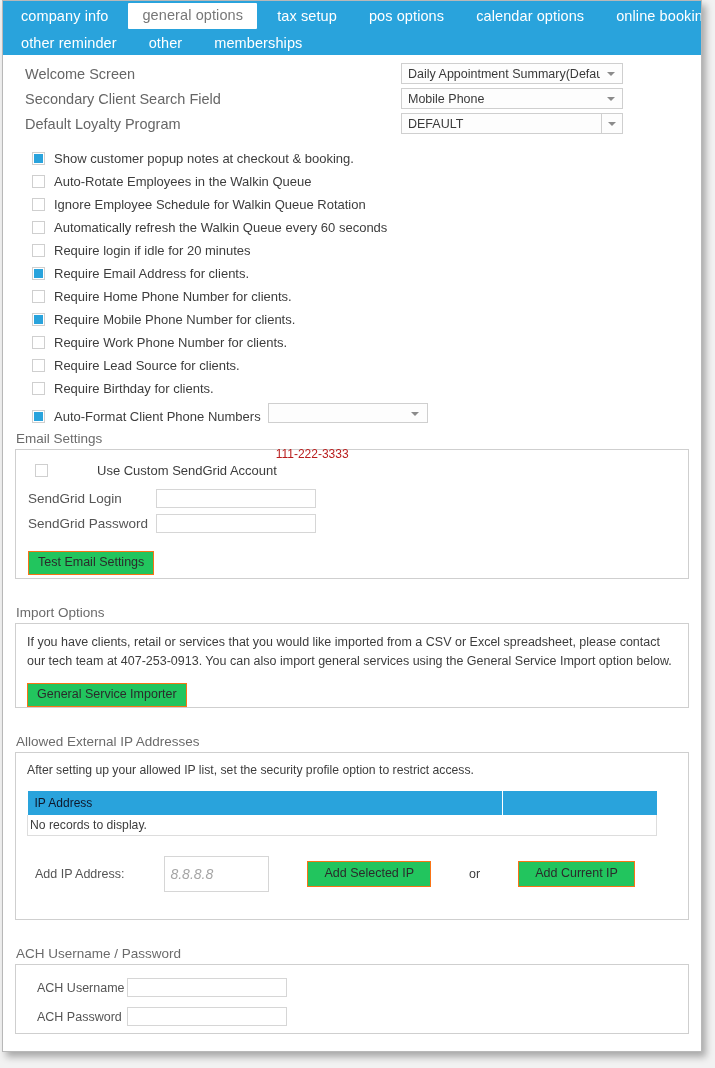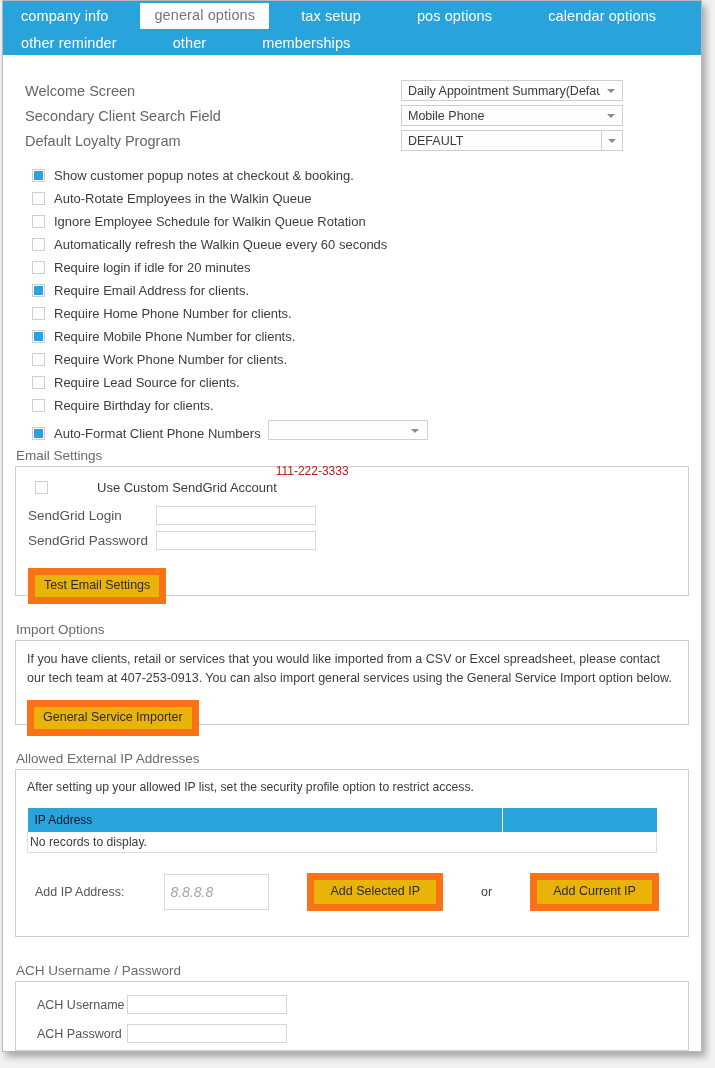--- a/index.html
+++ b/index.html
@@ -42,37 +42,37 @@
     display: flex;
     align-items: center;
     white-space: nowrap;
   }
   .tabrow.row1 { height: 30px; }
   .tabrow.row2 { height: 24px; }
   .tab {
     color: #ffffff;
     font-size: 14.5px;
     line-height: 1;
-    padding: 0 28px;
+    padding: 0 16px;
     cursor: pointer;
     letter-spacing: 0.1px;
   }
   .tab.active {
     background: #ffffff;
     color: #777777;
     padding: 5px 14px 6px 14px;
     margin: 0 4px;
     border-radius: 1px;
   }
   .row1 .tab:first-child { padding-left: 18px; }
   .row2 .tab:first-child { padding-left: 18px; }
 
   
   .content {
-    padding: 17px 12px;
+    padding: 0 12px;
     box-sizing: border-box;
     position: relative;
   }
 
   
   .toprow {
     position: relative;
     height: 25px;
   }
   .toprow .lbl {
@@ -214,22 +214,22 @@
     background: #ffffff;
     box-sizing: border-box;
     font-family: "Liberation Sans", sans-serif;
     font-size: 12.5px;
     color: #333333;
     padding: 0 4px;
     outline: none;
   }
   .btn {
     display: inline-block;
-    border: 7px solid #f97316;
-    background: #eab308;
+    border: 1px solid #f97316;
+    background: #22c55e;
     color: #2b2b2b;
     font-family: "Liberation Sans", sans-serif;
     font-size: 12.5px;
     padding: 4px 9px 5px 9px;
     cursor: pointer;
     line-height: 1;
     box-sizing: border-box;
   }
   .cb-inline {
     display: flex;

